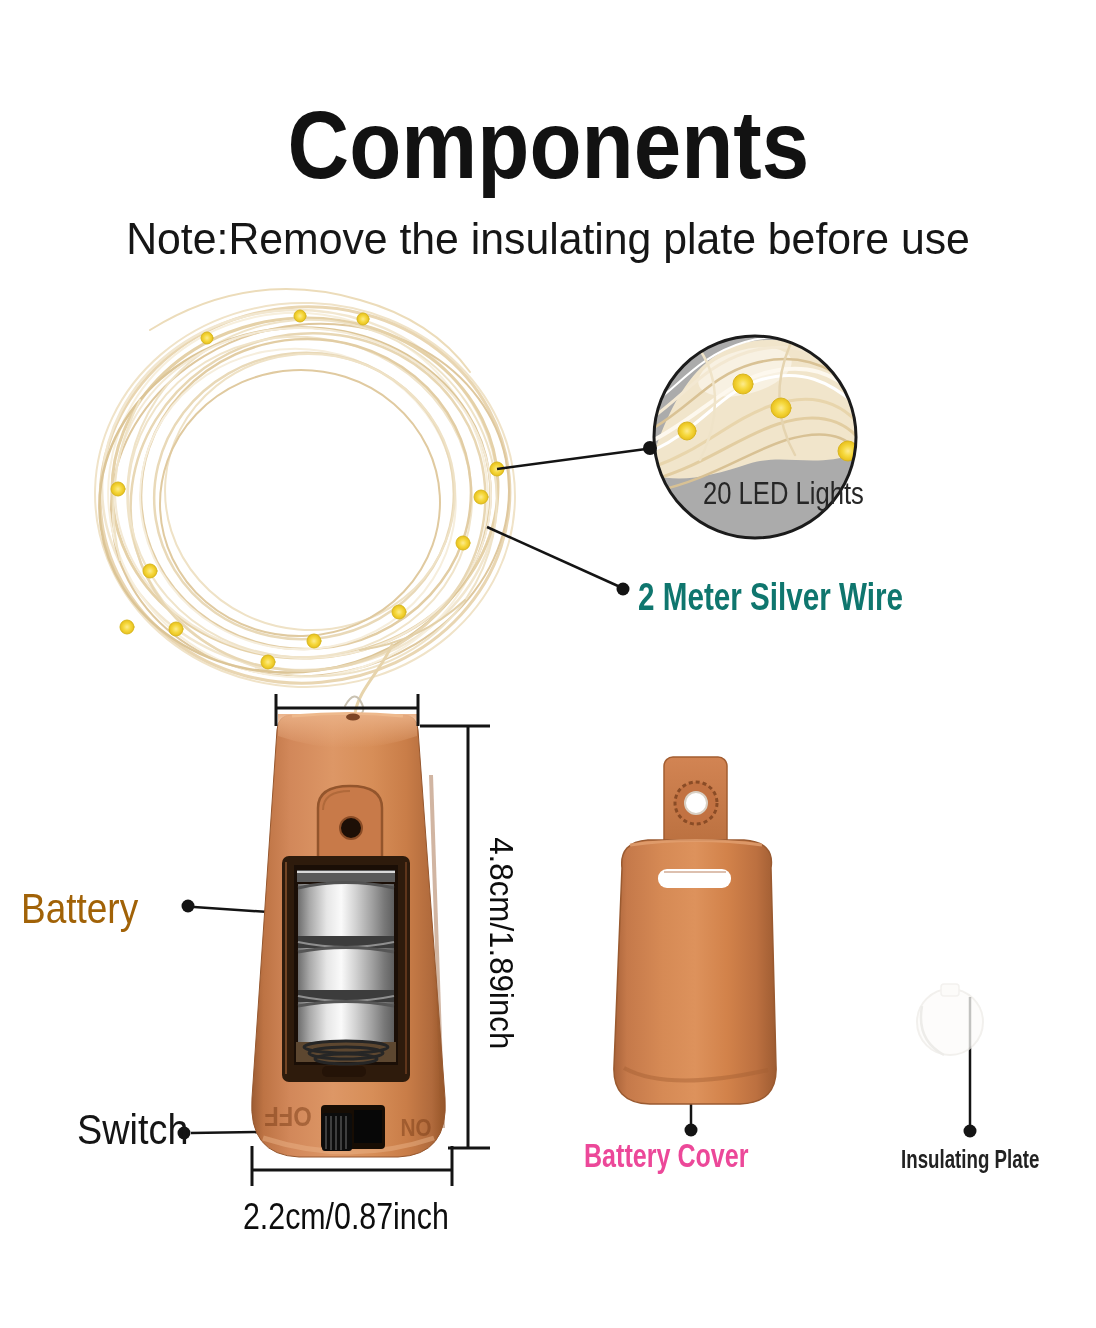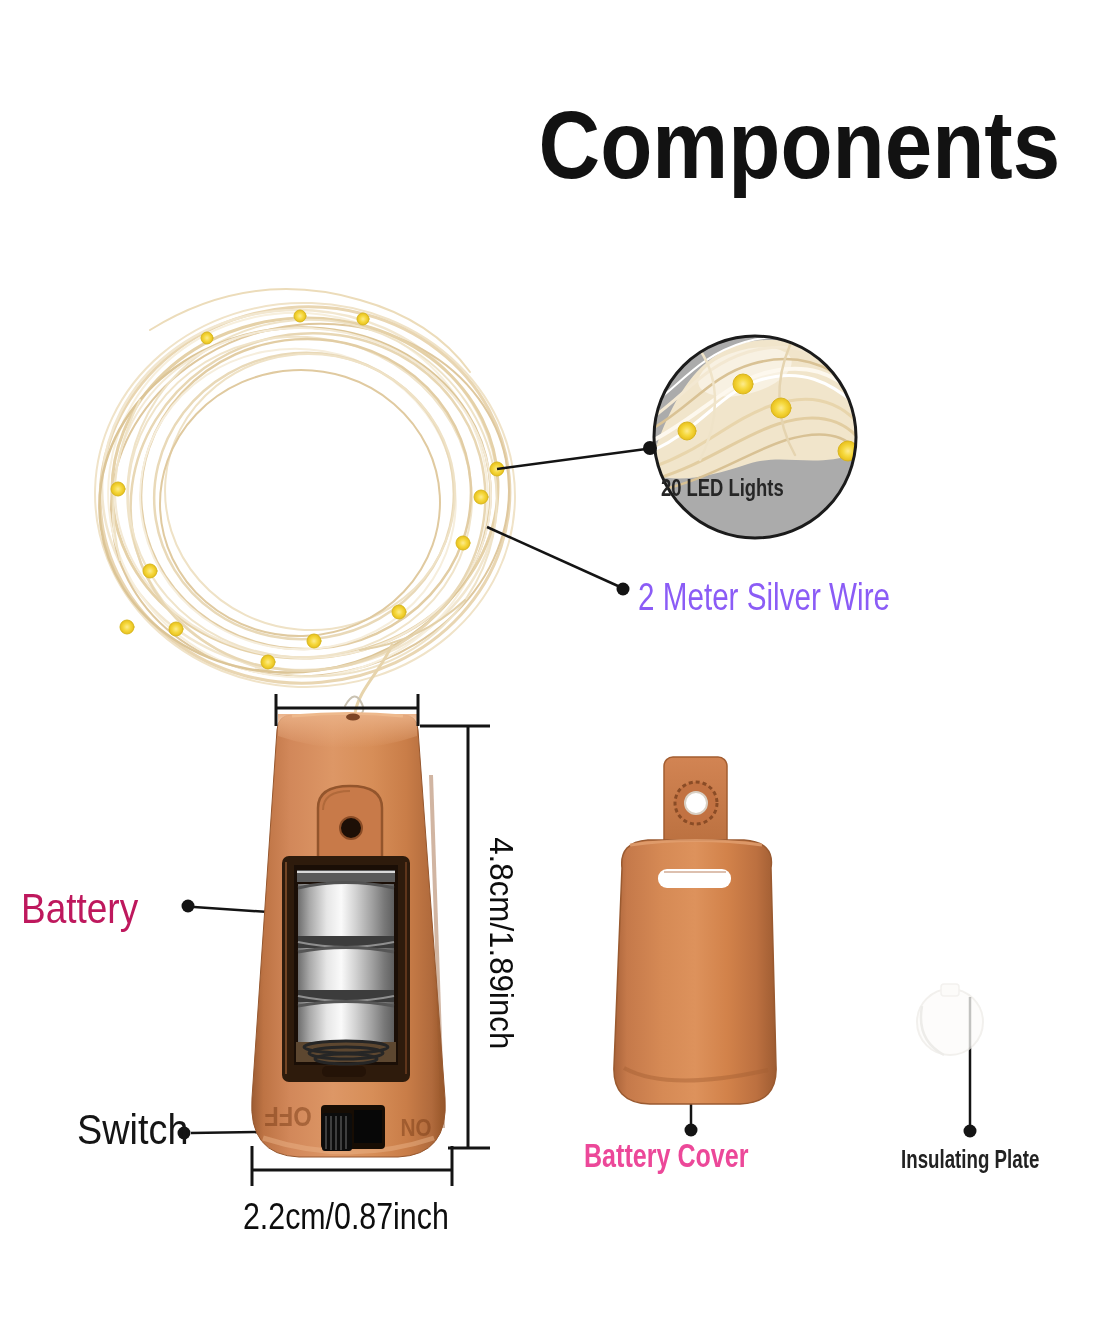--- a/index.html
+++ b/index.html
@@ -3,29 +3,29 @@
 <meta charset="utf-8">
 <style>
   html,body{margin:0;padding:0;background:#ffffff;}
   #stage{
     position:relative;width:1096px;height:1328px;background:#ffffff;overflow:hidden;
     font-family:"Liberation Sans", sans-serif;
   }
   #art{position:absolute;left:0;top:0;}
   .txt{position:absolute;white-space:nowrap;color:#141414;line-height:1;}
   .cx{display:inline-block;transform-origin:left top;}
-  .title{left:0;top:96px;width:1096px;text-align:right;font-size:97px;font-weight:700;color:#121212;}
+  .title{left:0;top:96px;width:1096px;text-align:center;font-size:97px;font-weight:700;color:#121212;}
   .title .cx{transform:scaleX(.88);transform-origin:center top;}
   .note{left:0;top:216px;width:1096px;text-align:center;font-size:45px;font-weight:400;color:#161616;}
   .note .cx{transform:scaleX(.95);transform-origin:center top;}
-  .lbl-led{left:661px;top:477px;font-size:23px;font-weight:700;color:#262626;}
+  .lbl-led{left:703px;top:477px;font-size:32px;font-weight:400;color:#262626;}
   .lbl-led .cx{transform:scaleX(.80);}
-  .lbl-wire{left:638px;top:577px;font-size:39px;font-weight:400;color:#8b5cf6;}
+  .lbl-wire{left:638px;top:577px;font-size:39px;font-weight:700;color:#0f766e;}
   .lbl-wire .cx{transform:scaleX(.76);}
-  .lbl-battery{left:21px;top:887px;font-size:43px;font-weight:400;color:#be185d;}
+  .lbl-battery{left:21px;top:887px;font-size:43px;font-weight:400;color:#a16207;}
   .lbl-battery .cx{transform:scaleX(.86);}
   .lbl-switch{left:29px;top:1108px;font-size:43px;font-weight:400;color:#151515;margin-left:48px;}
   .lbl-switch .cx{transform:scaleX(.88);}
   .dim{font-size:37px;font-weight:400;color:#0d0d0d;}
   .dim-top{left:252px;top:641px;}
   .dim-top .cx{transform:scaleX(.83);}
   .dim-bottom{left:243px;top:1198px;}
   .dim-bottom .cx{transform:scaleX(.82);}
   .dim-height{left:384px;top:926px;width:236px;height:34px;text-align:center;
     font-size:34px;transform:rotate(90deg);transform-origin:center;}
@@ -257,20 +257,23 @@
     <g opacity=".75">
       <circle cx="950" cy="1022" r="33" fill="#fdfcfa" stroke="#eeece8" stroke-width="2"></circle>
       <path d="M 922 1006 Q 916 1040 944 1055" stroke="#e8e6e2" stroke-width="2.5" fill="none"></path>
       <rect x="941" y="984" width="18" height="12" rx="3" fill="#fbfaf8" stroke="#efede9" stroke-width="1.5"></rect>
     </g>
   </svg>
 
   <div class="txt title">
     <span class="cx">Components</span>
   </div>
+  <div class="txt note">
+    <span class="cx">Note:Remove the insulating plate before use</span>
+  </div>
 
   <div class="txt lbl-led">
     <span class="cx">20 LED Lights</span>
   </div>
   <div class="txt lbl-wire">
     <span class="cx">2 Meter Silver Wire</span>
   </div>
   <div class="txt lbl-battery">
     <span class="cx">Battery</span>
   </div>

